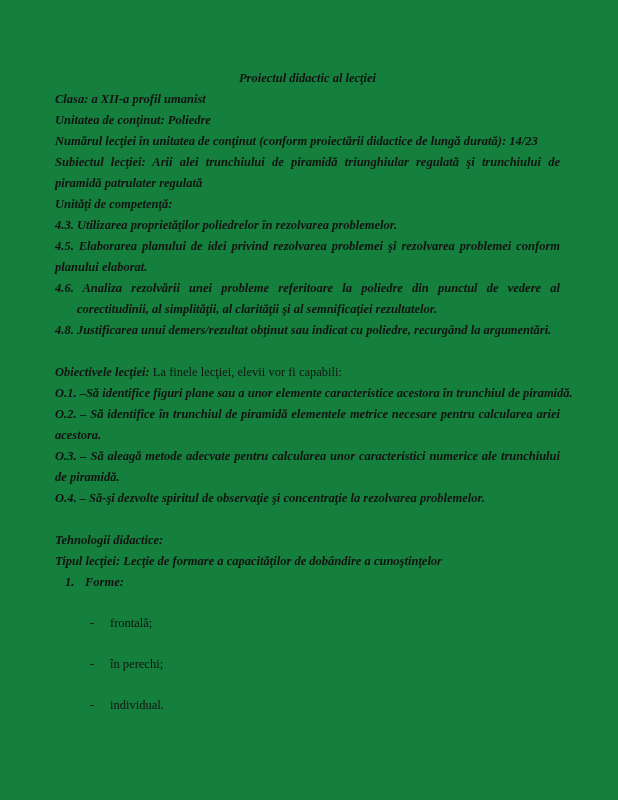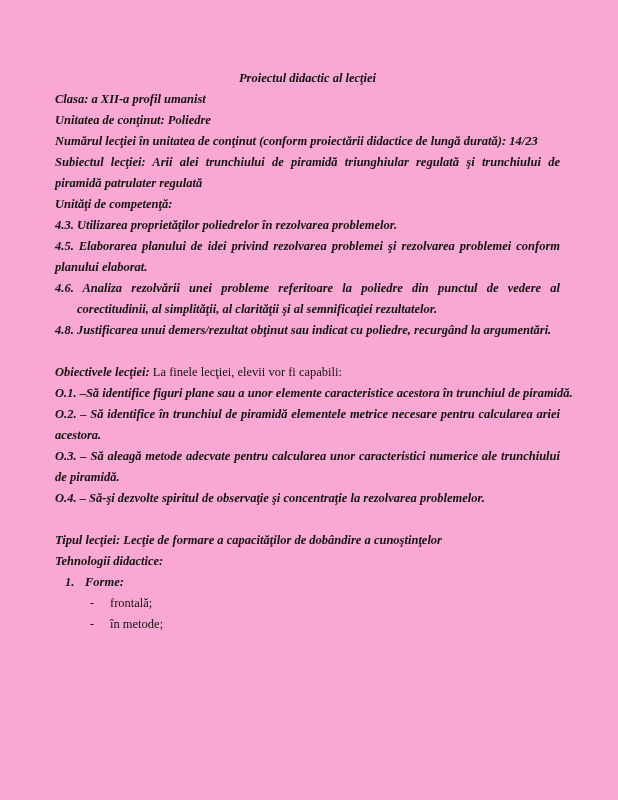--- a/index.html
+++ b/index.html
@@ -12,34 +12,34 @@
     height: 800px;
     overflow: hidden;
     font-family: "Liberation Serif", serif;
     color: #121212;
   }
   .page {
     box-sizing: border-box;
     width: 618px;
     height: 800px;
     padding: 68px 58px 0 55px;
-    background: #f9a8d4;
+    background: #15803d;
   }
   .ln {
     font-size: 12.5px;
     line-height: 21px;
     font-weight: bold;
     font-style: italic;
     margin: 0;
   }
   .center  { text-align: center; }
   .justify { text-align: justify; }
   .nowrap  { white-space: nowrap; }
   .hang    { padding-left: 22px; text-indent: -22px; }
-  .plain   { font-weight: normal; font-style: normal; }
+  .plain   { font-weight: normal; font-style: normal; margin-top: 20px; }
   .spacer  { height: 21px; }
   .list-head { margin-left: 10px; font-style: italic; }
   .list-head .num { display: inline-block; width: 20px; }
   .dash-item { margin-left: 35px; }
   .dash-item .dash { display: inline-block; width: 20px; font-weight: normal; font-style: normal; }
 </style>
 </head>
 <body>
 
 <div class="page">
@@ -61,21 +61,22 @@
   <div class="spacer"></div>
 
   <p class="ln nowrap"><span>Obiectivele lecţiei:</span><span class="plain"> La finele lecţiei, elevii vor fi capabili:</span></p>
   <p class="ln nowrap">O.1. –Să identifice figuri plane sau a unor elemente caracteristice acestora în trunchiul de piramidă.</p>
   <p class="ln justify">O.2. – Să identifice în trunchiul de piramidă elementele metrice necesare pentru calcularea ariei acestora.</p>
   <p class="ln justify">O.3. – Să aleagă metode adecvate pentru calcularea unor caracteristici numerice ale trunchiului de piramidă.</p>
   <p class="ln nowrap">O.4. – Să-şi dezvolte spiritul de observaţie şi concentraţie la rezolvarea problemelor.</p>
 
   <div class="spacer"></div>
 
+  <p class="ln nowrap">Tehnologii didactice:</p>
   <p class="ln nowrap">Tipul lecţiei: Lecţie de formare a capacităţilor de dobândire a cunoştinţelor</p>
-  <p class="ln nowrap">Tehnologii didactice:</p>
 
   <p class="ln nowrap list-head"><span class="num">1.</span><span>Forme:</span></p>
 
   <p class="ln nowrap plain dash-item"><span class="dash">-</span><span>frontală;</span></p>
-  <p class="ln nowrap plain dash-item"><span class="dash">-</span><span>în metode;</span></p>
+  <p class="ln nowrap plain dash-item"><span class="dash">-</span><span>în perechi;</span></p>
+  <p class="ln nowrap plain dash-item"><span class="dash">-</span><span>individual.</span></p>
 
 </div>
 
 </body></html>

